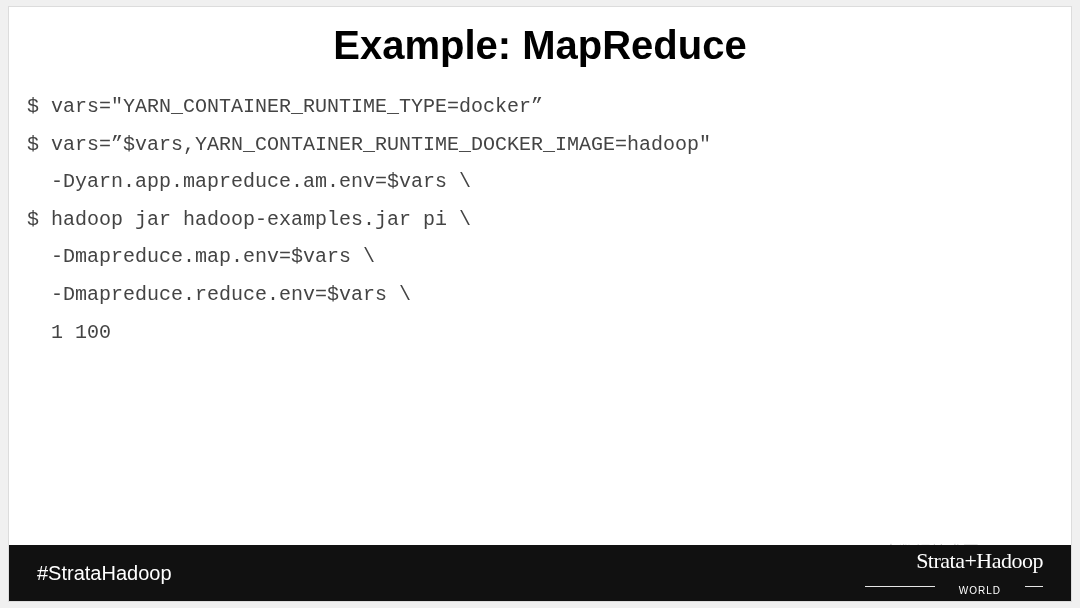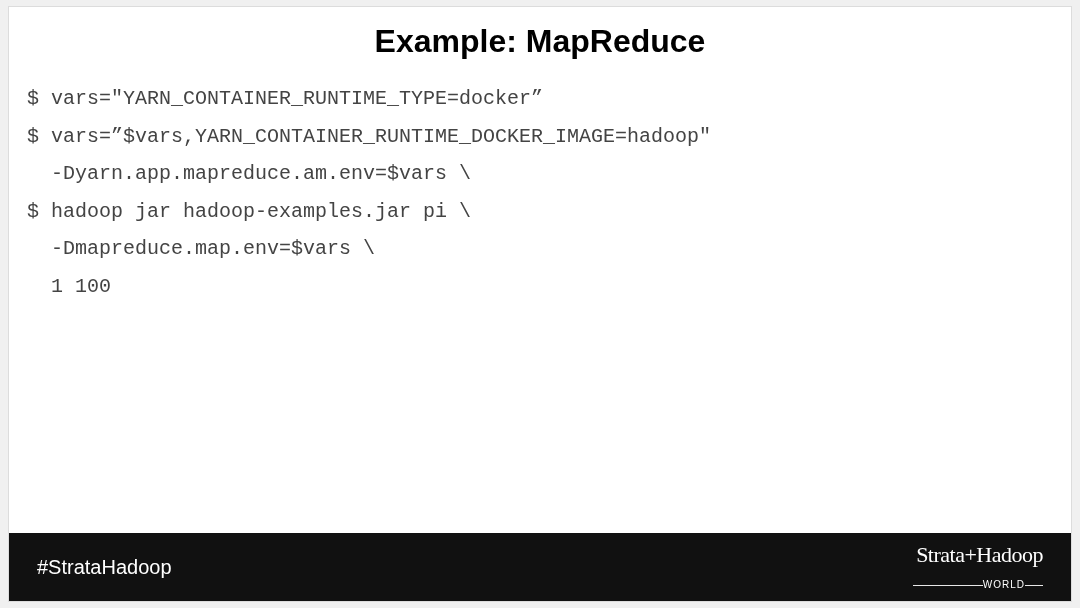--- a/index.html
+++ b/index.html
@@ -18,21 +18,21 @@
     }
     .slide-wrapper {
       width: 1064px;
       height: 596px;
       background: #ffffff;
       border: 1px solid #dcdcdc;
       position: relative;
       overflow: hidden;
     }
     .slide-title {
-      font-size: 32px;
+      font-size: 40px;
       font-weight: bold;
       color: #000;
       text-align: center;
       padding-top: 16px;
       padding-bottom: 12px;
     }
     .code-block {
       padding: 8px 18px;
       font-family: "Courier New", Courier, monospace;
       font-size: 20px;
@@ -40,21 +40,21 @@
       line-height: 1.88;
     }
     .code-line {
       white-space: pre;
     }
     .footer-bar {
       position: absolute;
       left: 0;
       right: 0;
       bottom: 0;
-      height: 68px;
+      height: 56px;
       background: #111;
       color: #fff;
       display: flex;
       align-items: center;
       justify-content: space-between;
       padding: 0 28px;
     }
     .footer-hashtag {
       font-size: 20px;
       color: #fff;
@@ -73,22 +73,21 @@
       line-height: 1;
     }
     .sh-main {
       font-family: Georgia, "Times New Roman", serif;
       font-size: 22px;
       color: #fff;
       letter-spacing: -0.5px;
     }
     .sh-world-row {
       display: flex;
-      align-items: center;
-      gap: 0;
+      gap: 24px;
       margin-top: 14px;
     }
     .sh-line {
       width: 70px;
       height: 1px;
       background: #fff;
       opacity: 0.9;
     }
     .sh-line.short {
       width: 18px;
@@ -125,20 +124,21 @@
 
 <div class="slide-wrapper">
   <h1 class="slide-title">Example: MapReduce</h1>
 
   <div class="code-block">
     <div class="code-line">$ vars="YARN_CONTAINER_RUNTIME_TYPE=docker”</div>
     <div class="code-line">$ vars=”$vars,YARN_CONTAINER_RUNTIME_DOCKER_IMAGE=hadoop"</div>
     <div class="code-line">  -Dyarn.app.mapreduce.am.env=$vars \</div>
     <div class="code-line">$ hadoop jar hadoop-examples.jar pi \</div>
     <div class="code-line">  -Dmapreduce.map.env=$vars \</div>
+    <div class="code-line">  -Dmapreduce.reduce.env=$vars \</div>
     <div class="code-line">  1 100</div>
   </div>
 
   <div class="wm-overlay">
     <span class="wm-icon">
       <svg width="24" height="20" viewBox="0 0 24 20">
         <ellipse cx="8" cy="9" rx="7.5" ry="6" fill="#b8b8b8"></ellipse>
         <ellipse cx="16" cy="12" rx="6" ry="5" fill="#cfcfcf"></ellipse>
         <circle cx="5.5" cy="7.5" r="1" fill="#666"></circle>
         <circle cx="10" cy="7.5" r="1" fill="#666"></circle>

